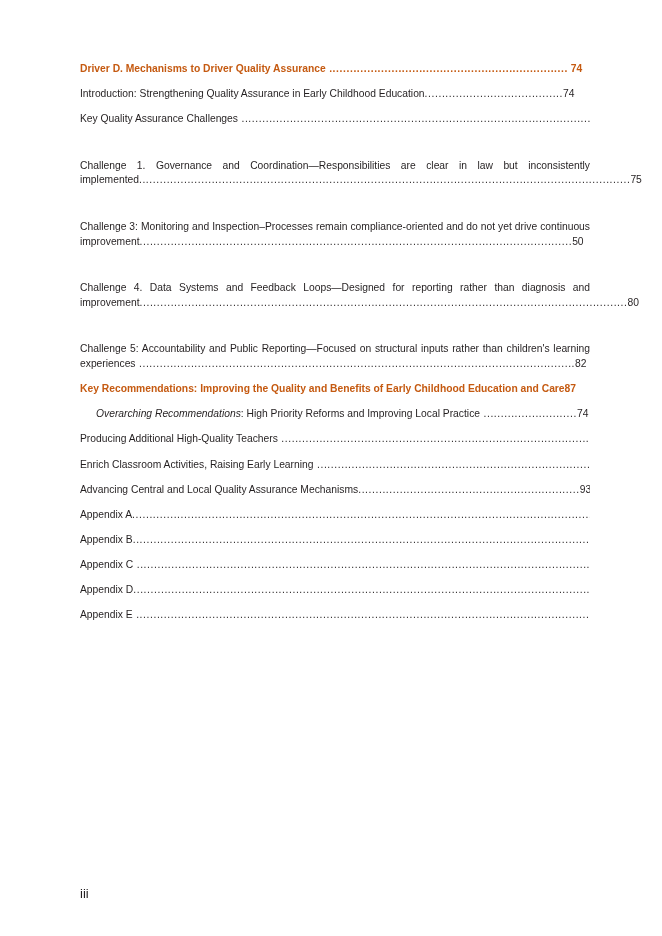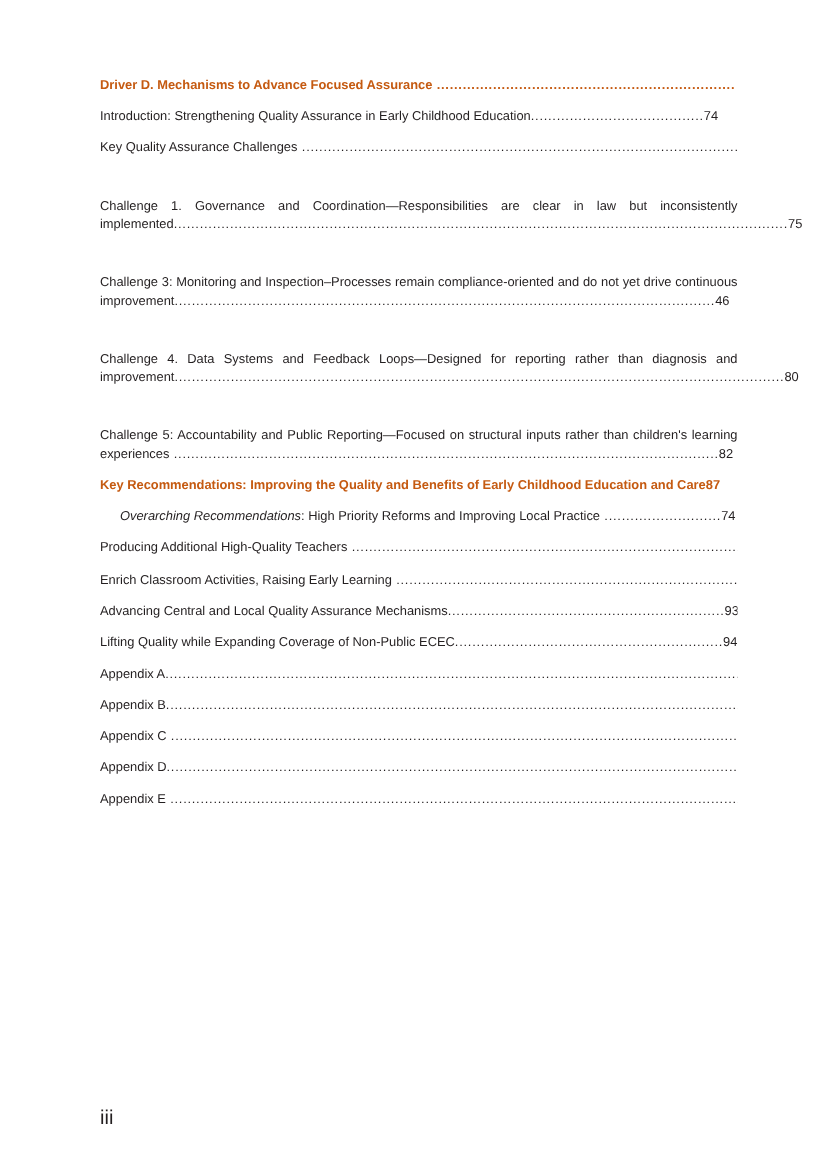--- a/index.html
+++ b/index.html
@@ -50,42 +50,42 @@
     margin-left: 16px;
   }
   .pg {
     white-space: nowrap;
   }
   .folio {
     position: absolute;
     left: 80px;
     top: 886px;
     font-family: "Liberation Sans", sans-serif;
-    font-size: 16px;
+    font-size: 13px;
     color: #231f20;
   }
   .just-left {
     text-align: justify;
     margin-top: 32px;
   }
   .nowrapline {
     display: block;
     white-space: nowrap;
     overflow: hidden;
   }
 </style>
 </head>
 <body>
 
 <div class="page">
   <div class="content">
 
     <div class="toc-entry heading">
       <span class="nowrapline">
-        <span>Driver D. Mechanisms to Advance Focused Assurance</span><span class="dots"> .....................................................................</span>&nbsp;<span class="pg">74</span>
+        <span>Driver D. Mechanisms to Driver Quality Assurance</span><span class="dots"> .....................................................................</span>&nbsp;<span class="pg">74</span>
       </span>
     </div>
 
     <div class="toc-entry">
       <span class="nowrapline">
         <span>Introduction: Strengthening Quality Assurance in Early Childhood Education</span><span class="dots">........................................</span><span class="pg">74</span>
       </span>
     </div>
 
     <div class="toc-entry">
@@ -93,21 +93,21 @@
         <span>Key Quality Assurance Challenges</span><span class="dots"> .............................................................................................................</span>
       </span>
     </div>
 
     <div class="toc-entry just-left">
       <span>Challenge 1. Governance and Coordination—Responsibilities are clear in law but inconsistently implemented</span><span class="dots">..............................................................................................................................................</span><span class="pg">75</span>
     </div>
 
 
     <div class="toc-entry just-left">
-      <span>Challenge 3: Monitoring and Inspection–Processes remain compliance-oriented and do not yet drive continuous improvement</span><span class="dots">.............................................................................................................................</span><span class="pg">46</span>
+      <span>Challenge 3: Monitoring and Inspection–Processes remain compliance-oriented and do not yet drive continuous improvement</span><span class="dots">.............................................................................................................................</span><span class="pg">50</span>
     </div>
 
     <div class="toc-entry just-left">
       <span>Challenge 4. Data Systems and Feedback Loops—Designed for reporting rather than diagnosis and improvement</span><span class="dots">.............................................................................................................................................</span><span class="pg">80</span>
     </div>
 
     <div class="toc-entry just-left">
       <span>Challenge 5: Accountability and Public Reporting—Focused on structural inputs rather than children's learning experiences</span><span class="dots"> ..............................................................................................................................</span><span class="pg">82</span>
     </div>
 
@@ -135,25 +135,20 @@
         <span>Enrich Classroom Activities, Raising Early Learning</span><span class="dots"> ........................................................................................</span>
       </span>
     </div>
 
     <div class="toc-entry">
       <span class="nowrapline">
         <span>Advancing Central and Local Quality Assurance Mechanisms</span><span class="dots">................................................................</span><span class="pg">93</span>
       </span>
     </div>
 
-    <div class="toc-entry">
-      <span class="nowrapline">
-        <span>Lifting Quality while Expanding Coverage of Non-Public ECEC</span><span class="dots">..............................................................</span><span class="pg">94</span>
-      </span>
-    </div>
 
 
     <div class="toc-entry">
       <span class="nowrapline">
         <span>Appendix A</span><span class="dots">..................................................................................................................................................</span>
       </span>
     </div>
 
     <div class="toc-entry">
       <span class="nowrapline">

